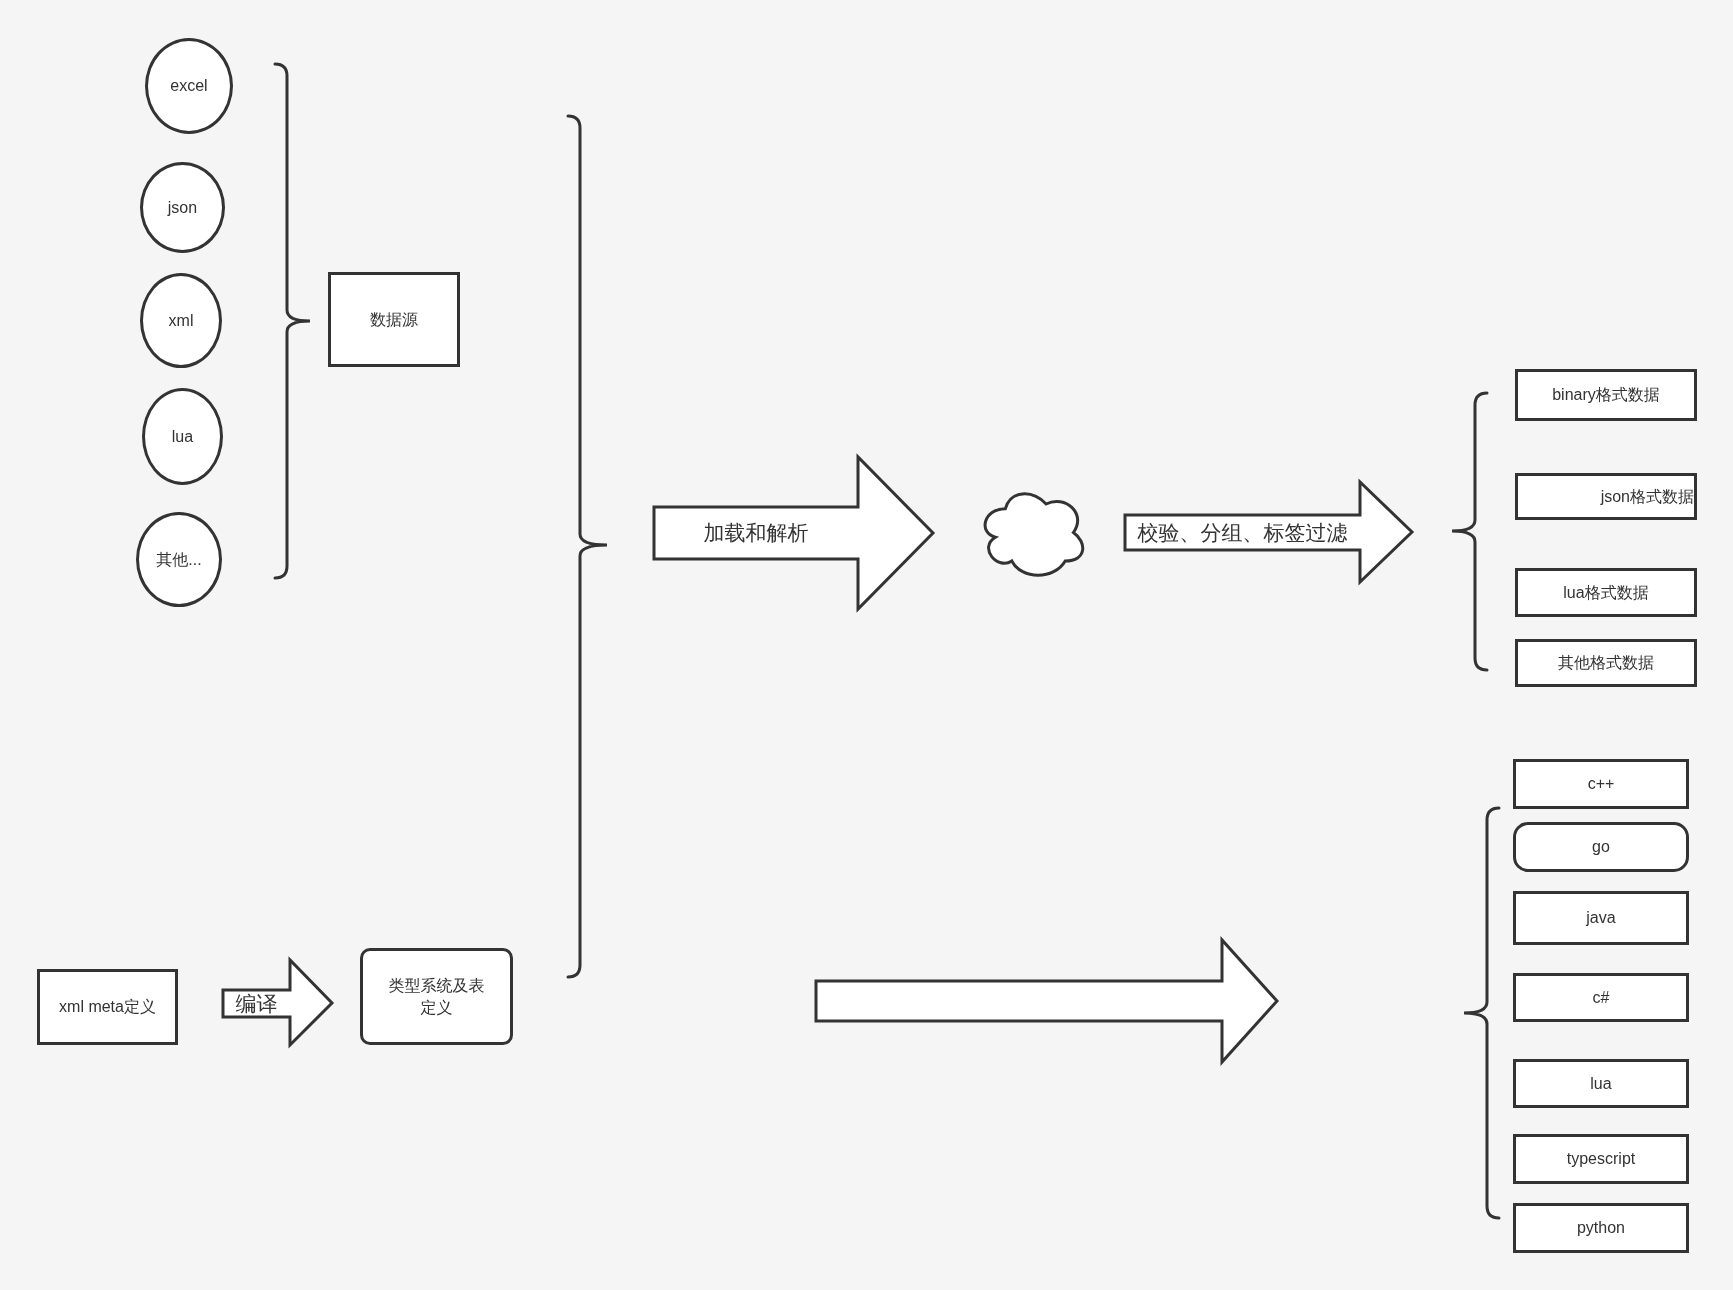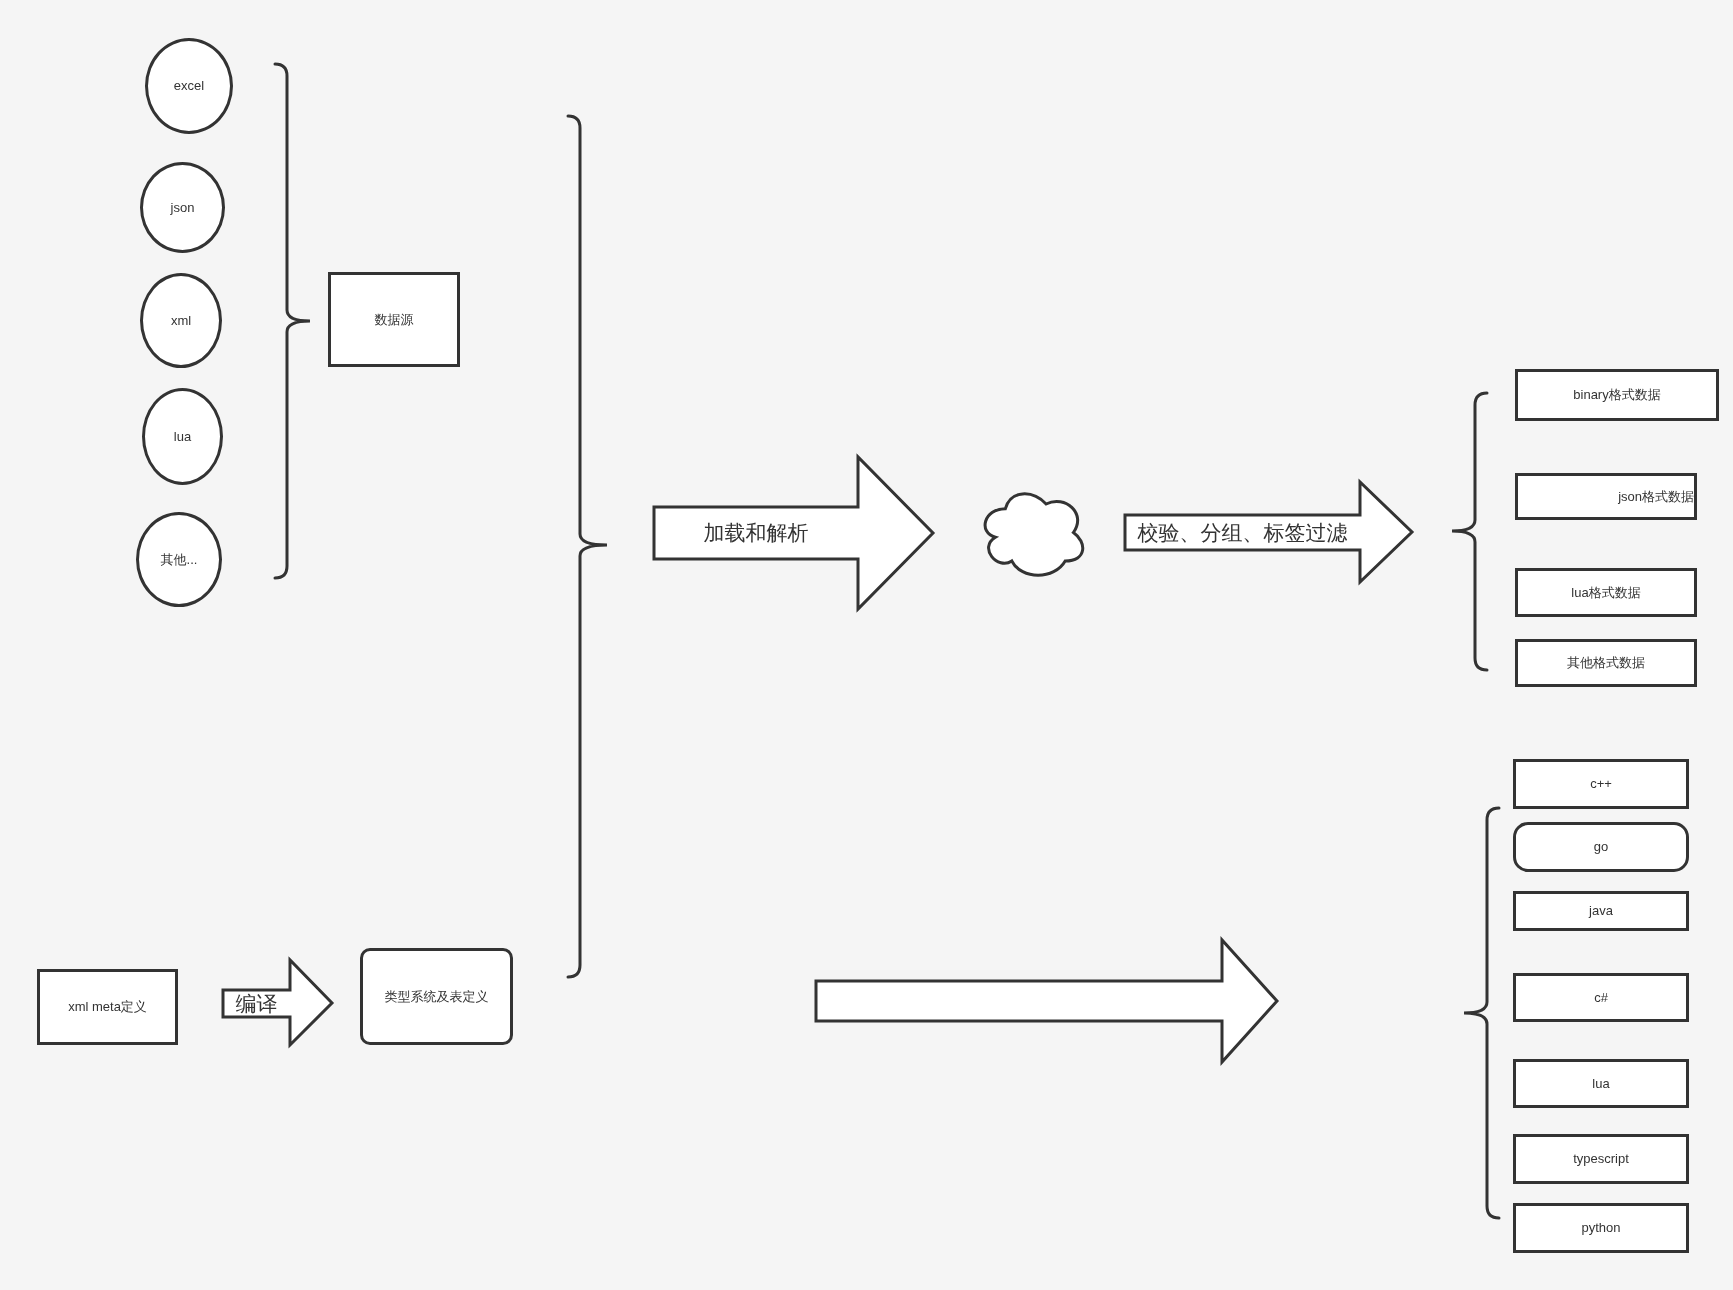--- a/index.html
+++ b/index.html
@@ -23,21 +23,21 @@
   .shape { stroke: var(--stroke); stroke-width: 3; fill: var(--fill); stroke-linejoin: miter; }
   .node {
     position: absolute;
     box-sizing: border-box;
     border: 3px solid var(--stroke);
     background: var(--fill);
     display: flex;
     align-items: center;
     justify-content: center;
     text-align: center;
-    font-size: 13px;
+    font-size: 16px;
     line-height: 1.35;
     color: var(--text);
   }
   .ellipse { border-radius: 50%; }
   .rounded { border-radius: 10px; }
   .lbl {
     position: absolute;
     display: flex;
     align-items: center;
     justify-content: center;
@@ -97,21 +97,21 @@
   </div>
 
   <div class="node" style="left:328px; top:272px; width:132px; height:95px;">
     <span>数据源</span>
   </div>
 
   <div class="lbl" style="left:654px; top:507px; width:204px; height:52px;">加载和解析</div>
   <div class="lbl" style="left:1125px; top:515px; width:235px; height:35px;">校验、分组、标签过滤</div>
   <div class="lbl" style="left:223px; top:990px; width:67px; height:27px;">编译</div>
 
-  <div class="node" style="left:1515px; top:369px; width:204px; height:52px;">
+  <div class="node" style="left:1515px; top:369px; width:182px; height:52px;">
     <span>binary格式数据</span>
   </div>
   <div class="node" style="left:1515px; top:473px; width:182px; height:47px;justify-content:flex-end;">
     <span>json格式数据</span>
   </div>
   <div class="node" style="left:1515px; top:568px; width:182px; height:49px;">
     <span>lua格式数据</span>
   </div>
   <div class="node" style="left:1515px; top:639px; width:182px; height:48px;">
     <span>其他格式数据</span>
@@ -123,21 +123,21 @@
   <div class="node rounded" style="left:360px; top:948px; width:153px; height:97px; padding:0 18px;">
     <span>类型系统及表定义</span>
   </div>
 
   <div class="node" style="left:1513px; top:759px; width:176px; height:50px;">
     <span>c++</span>
   </div>
   <div class="node" style="left:1513px; top:822px; width:176px; height:50px;border-radius:15px;">
     <span>go</span>
   </div>
-  <div class="node" style="left:1513px; top:891px; width:176px; height:40px;">
+  <div class="node" style="left:1513px; top:891px; width:176px; height:54px;">
     <span>java</span>
   </div>
   <div class="node" style="left:1513px; top:973px; width:176px; height:49px;">
     <span>c#</span>
   </div>
   <div class="node" style="left:1513px; top:1059px; width:176px; height:49px;">
     <span>lua</span>
   </div>
   <div class="node" style="left:1513px; top:1134px; width:176px; height:50px;">
     <span>typescript</span>

